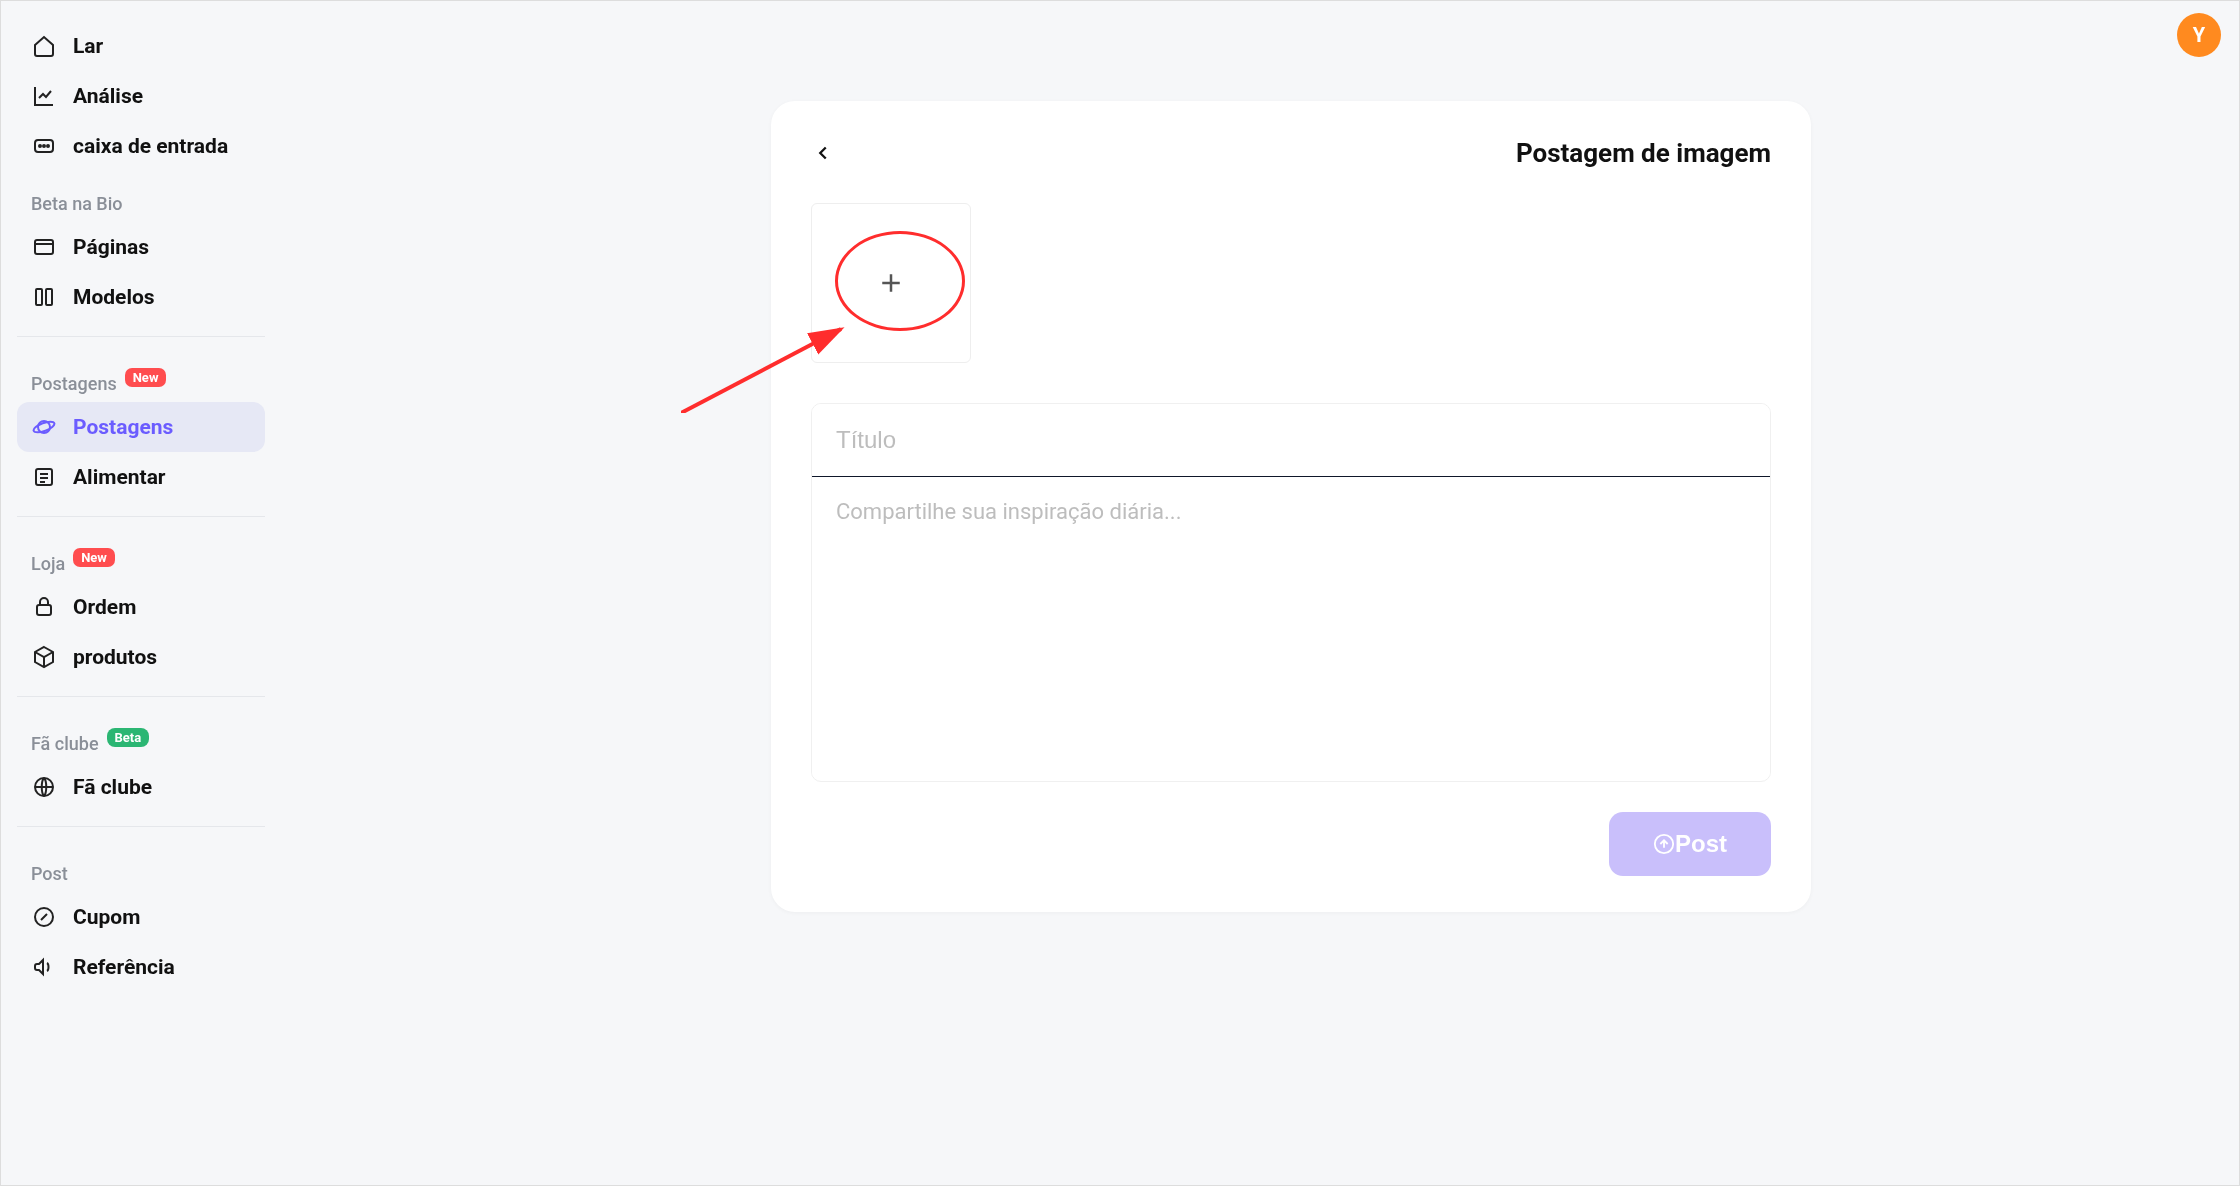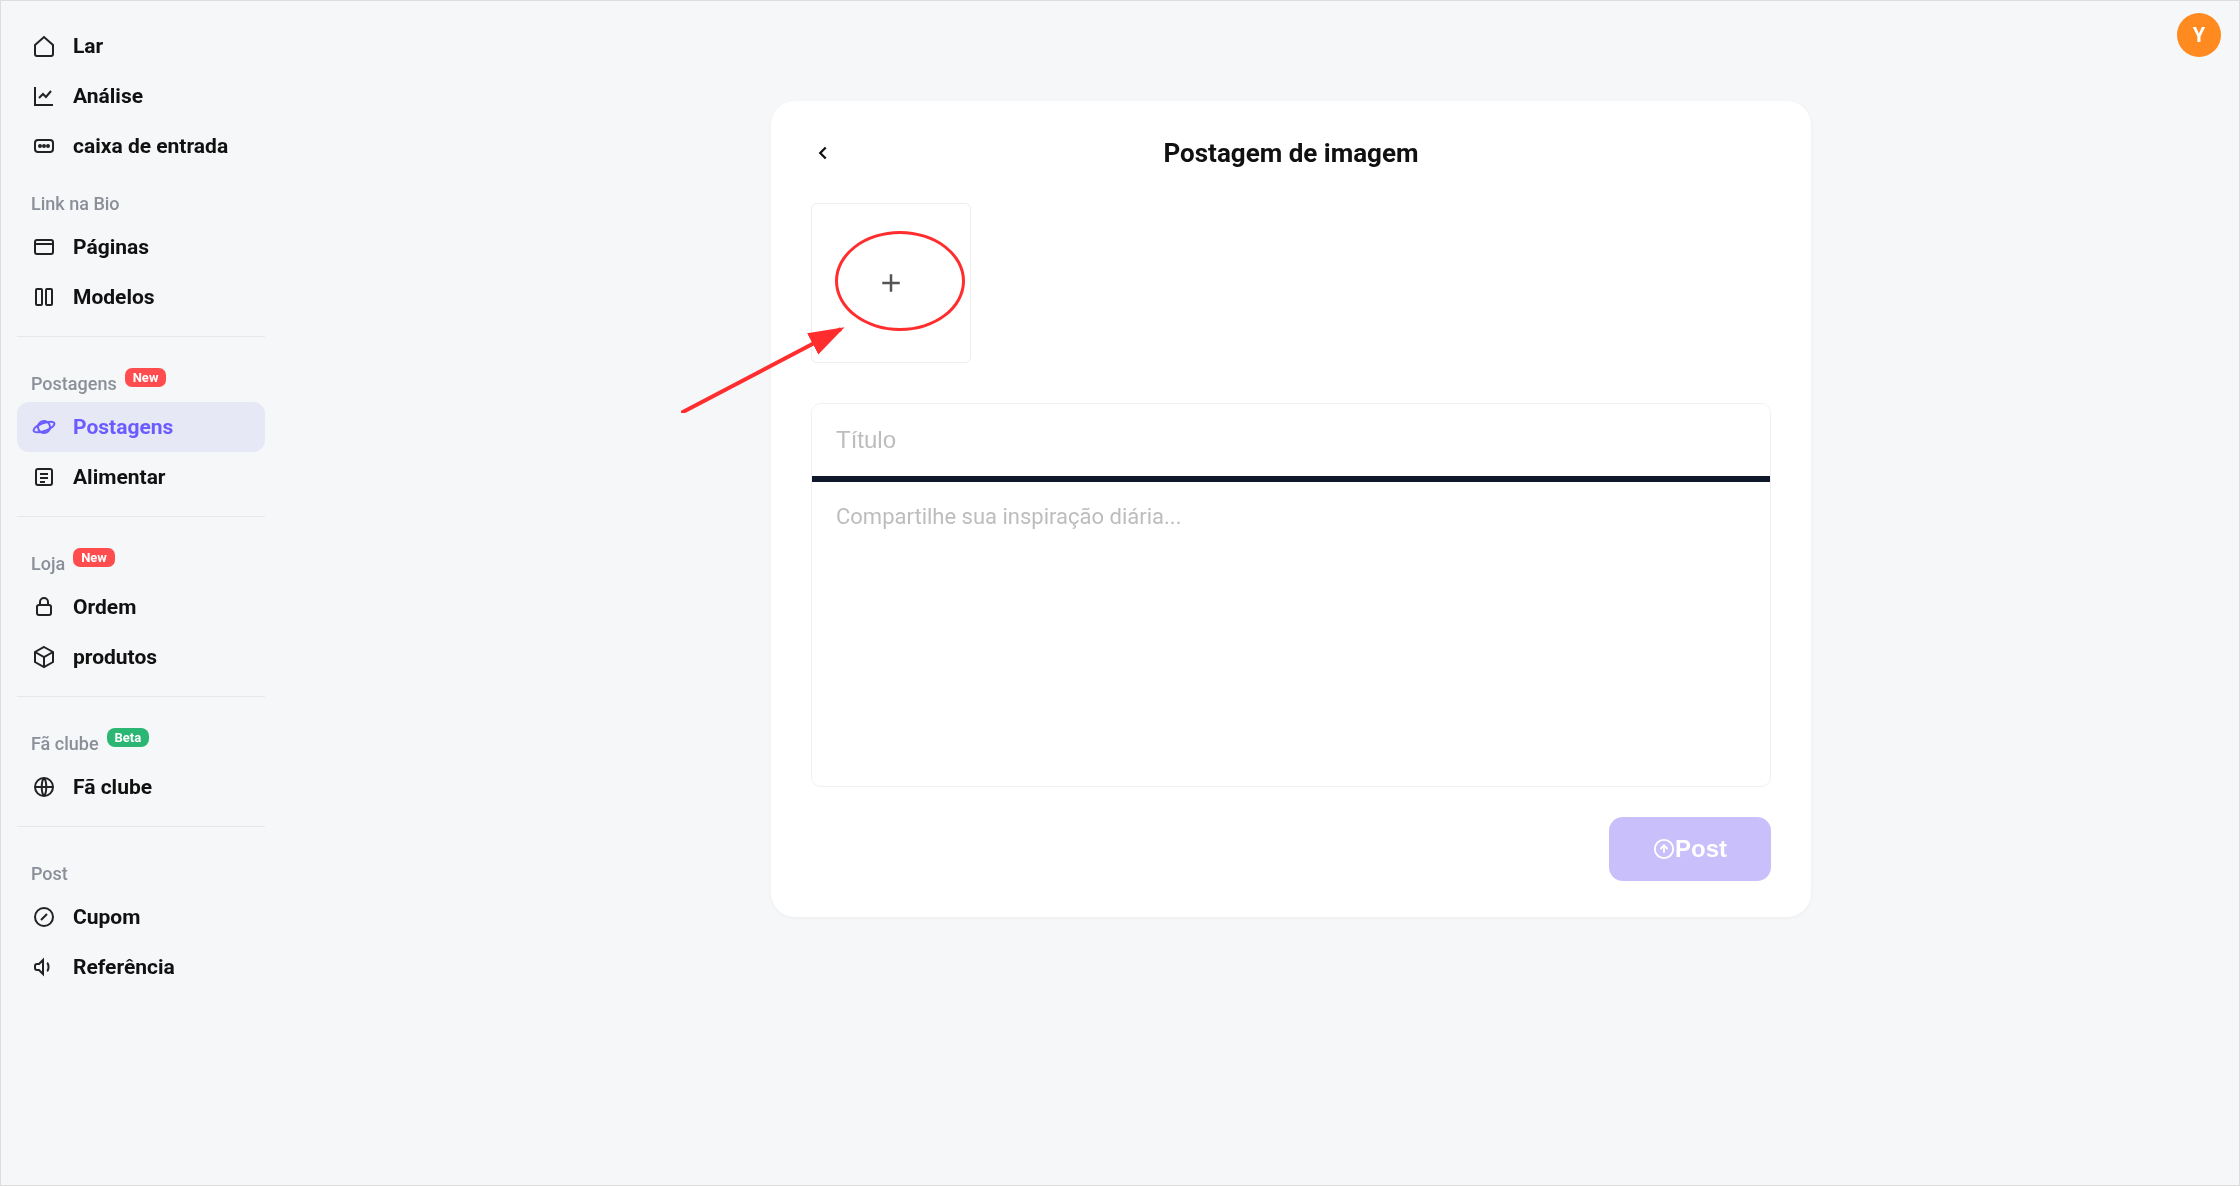--- a/index.html
+++ b/index.html
@@ -124,21 +124,21 @@
   background: #fff;
   border-radius: 24px;
   box-shadow: 0 1px 4px rgba(0,0,0,0.04);
   padding: 32px 40px 36px 40px;
 }
 .card-header {
   position: relative;
   height: 40px;
   display: flex;
   align-items: center;
-  justify-content: center;
+  justify-content: flex-end;
   margin-bottom: 30px;
 }
 .back-btn {
   position: absolute;
   left: -6px;
   top: 2px;
   width: 36px;
   height: 36px;
   display: flex;
   align-items: center;
@@ -196,21 +196,21 @@
   border-radius: 10px;
   overflow: hidden;
 }
 .title-input {
   width: 100%;
   border: none;
   padding: 22px 24px;
   font-size: 24px;
   color: #333;
   outline: none;
-  border-bottom: 6px solid #0f172a;
+  border-bottom: 1px solid #0f172a;
 }
 .title-input::placeholder { color: #bdbdbd; }
 .body-input {
   width: 100%;
   min-height: 300px;
   border: none;
   padding: 22px 24px;
   font-size: 22px;
   color: #0f766e;
   outline: none;
@@ -266,21 +266,21 @@
             <rect x="3" y="6" width="18" height="12" rx="3"></rect>
             <circle cx="8" cy="12" r="1" fill="currentColor"></circle>
             <circle cx="12" cy="12" r="1" fill="currentColor"></circle>
             <circle cx="16" cy="12" r="1" fill="currentColor"></circle>
           </svg>
         </span>
       <span>caixa de entrada</span>
     </div>
 
     <div class="section-hdr">
-      <span>Link na Bio</span>
+      <span>Beta na Bio</span>
     </div>
     <div class="nav-item">
       <span class="nav-icon">
           <svg viewBox="0 0 24 24">
             <rect x="3" y="5" width="18" height="14" rx="2"></rect>
             <path d="M3 9h18"></path>
           </svg>
         </span>
       <span>Páginas</span>
     </div>

